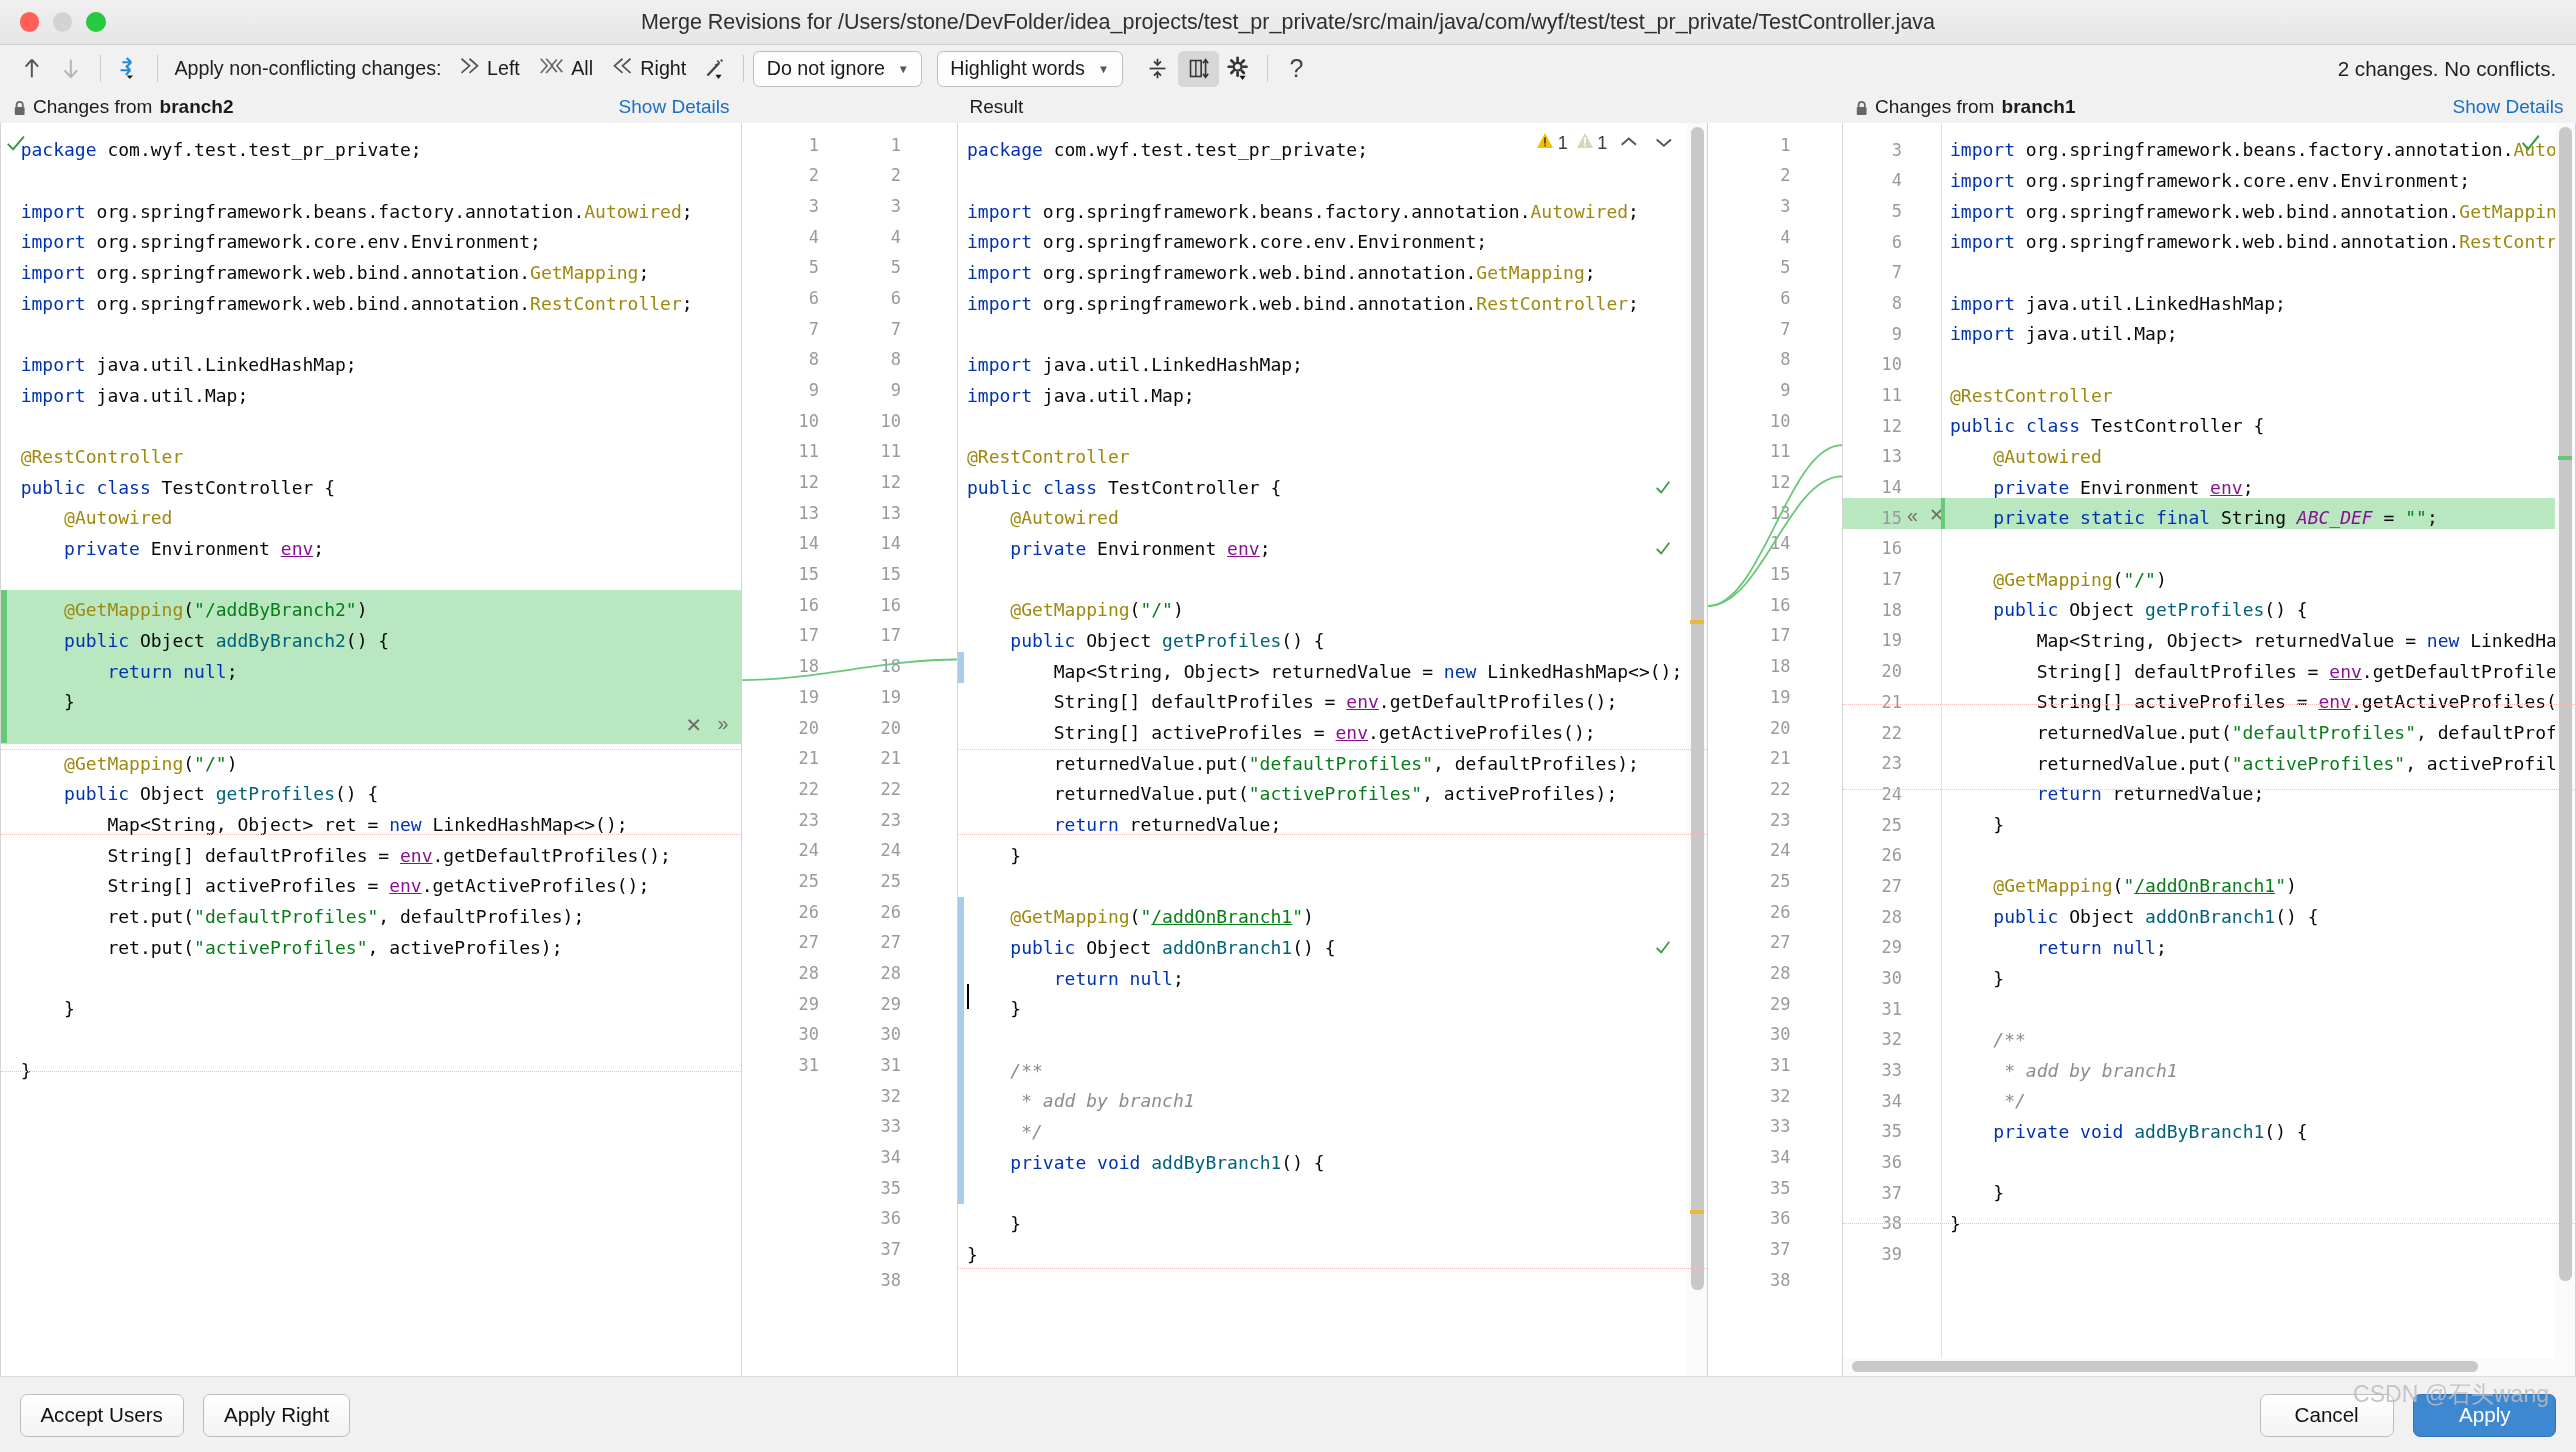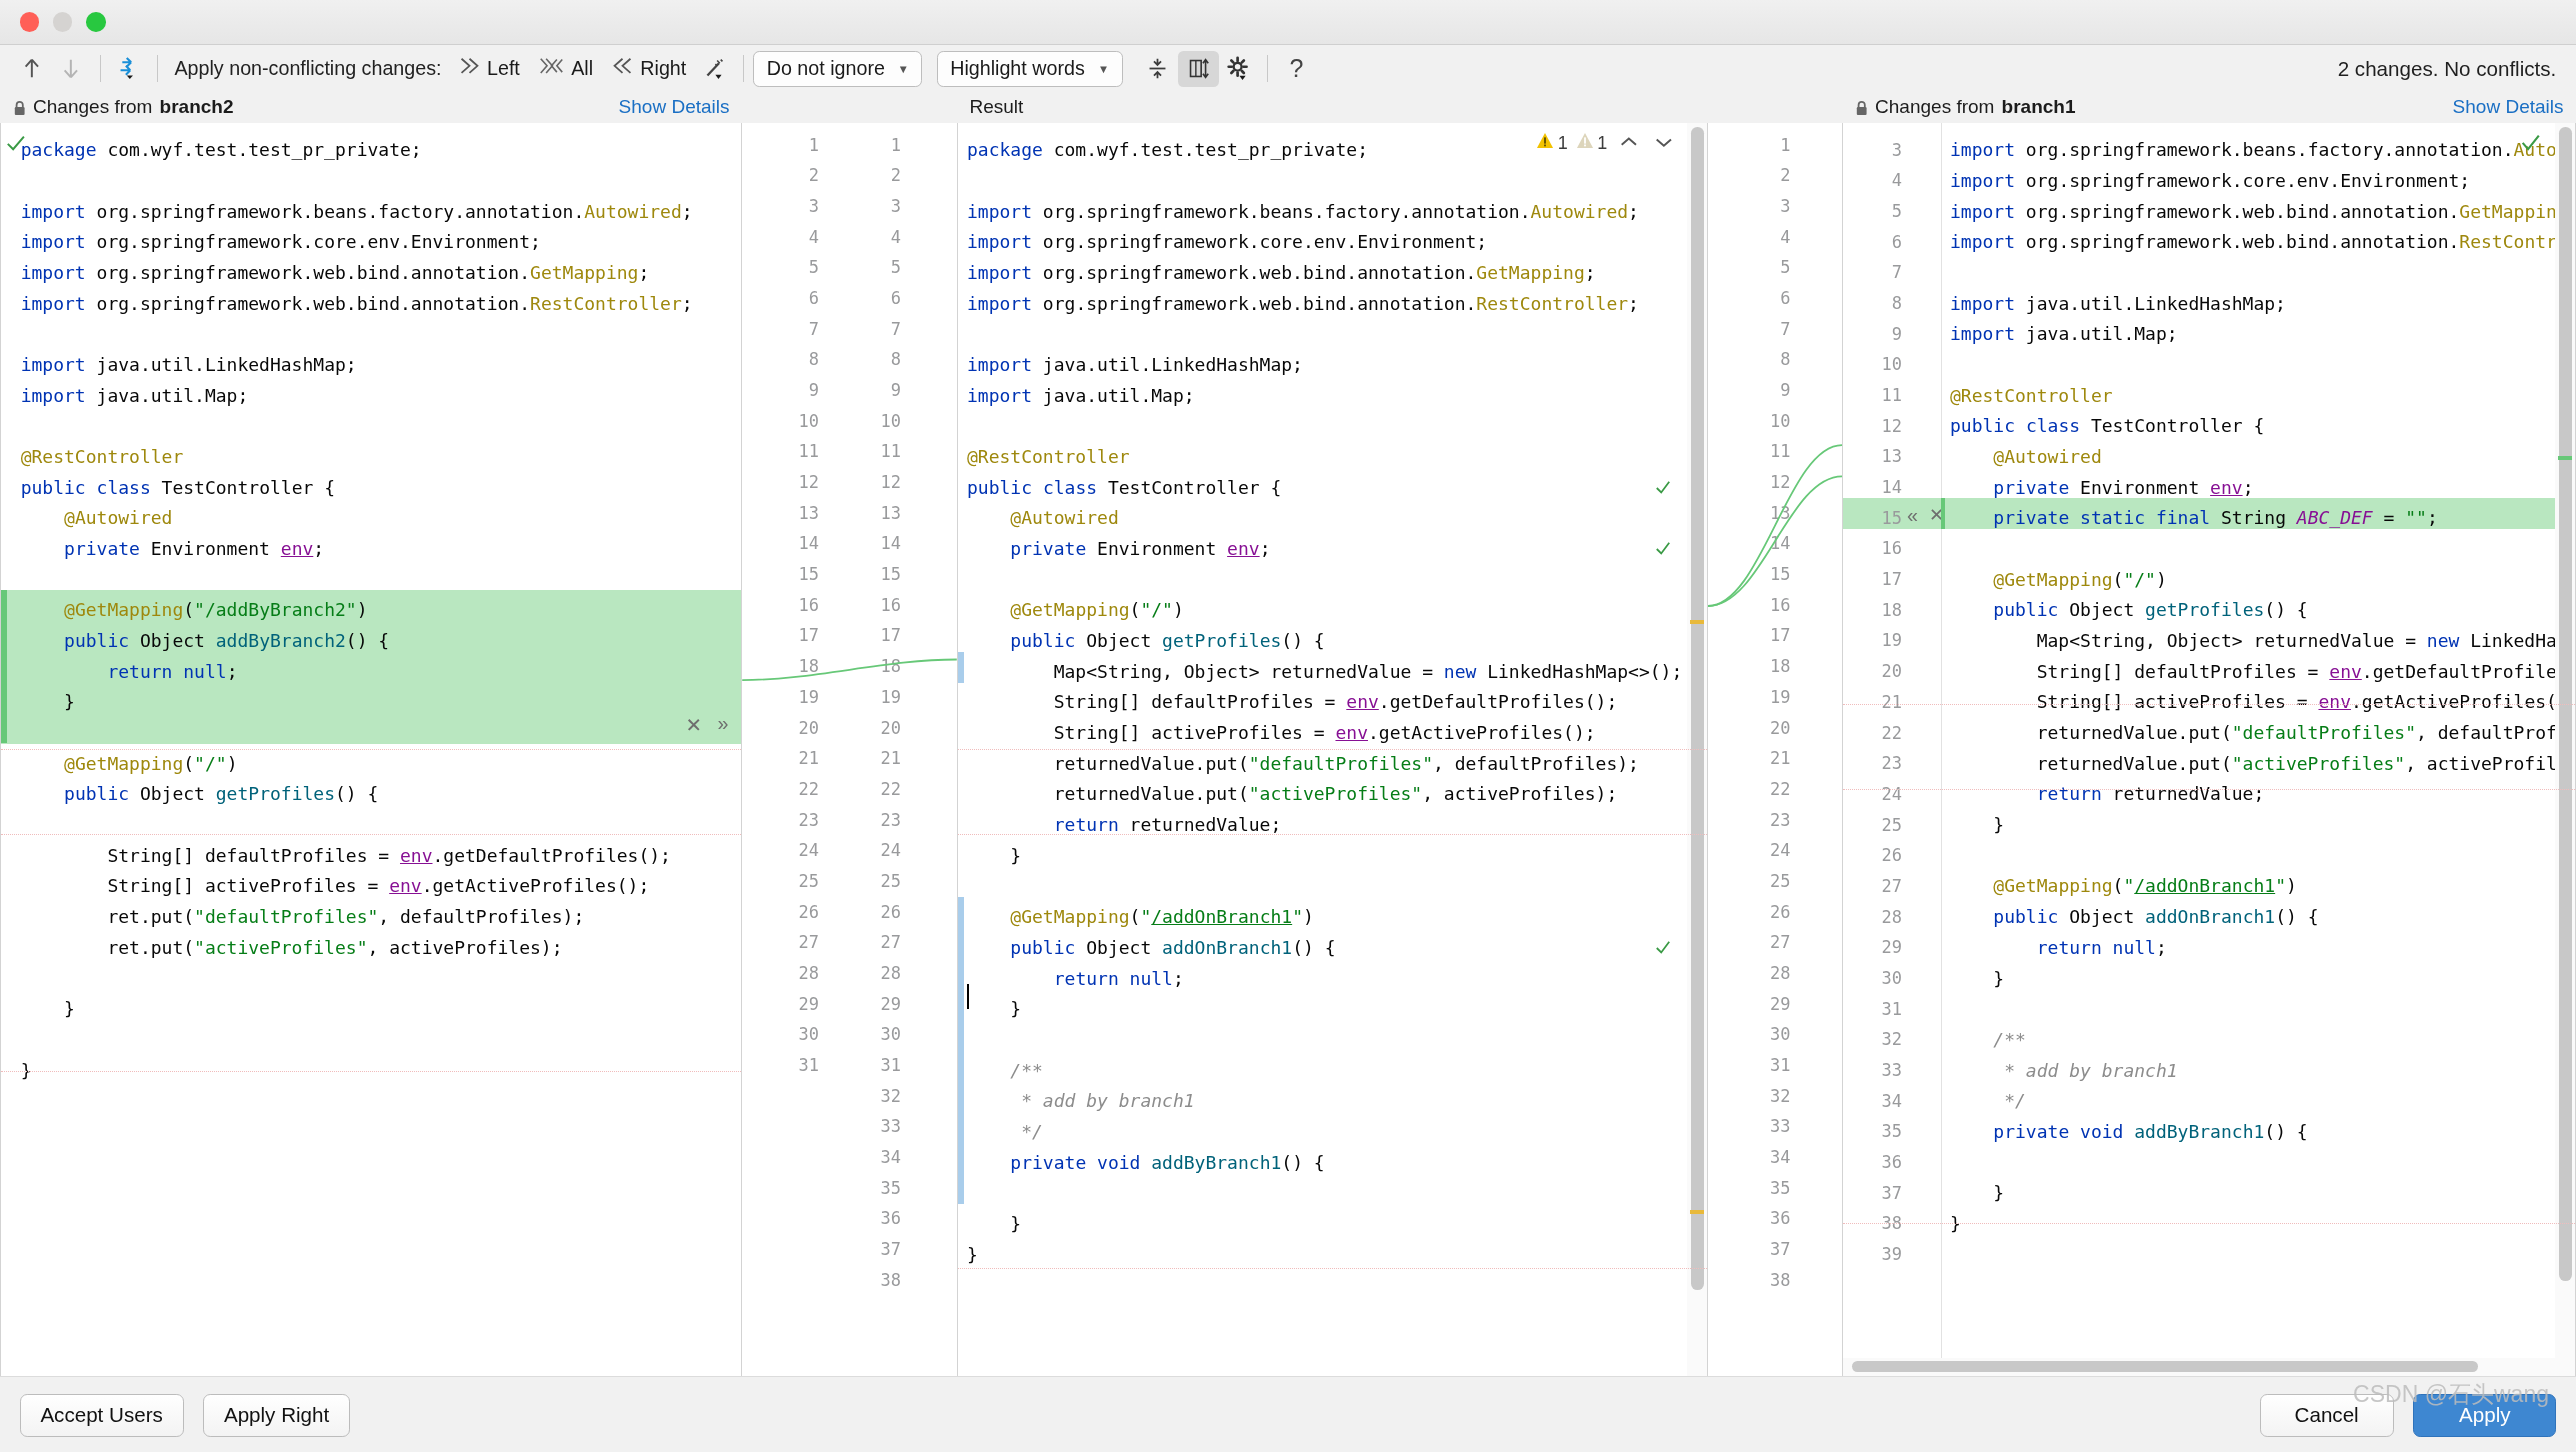--- a/index.html
+++ b/index.html
@@ -198,20 +198,21 @@
 </style>
 </head>
 <body>
 
 <div id="titlebar">
   <div id="traffic">
     <div class="tl red"></div>
     <div class="tl yellow"></div>
     <div class="tl green"></div>
   </div>
+  <div id="title-text">Merge Revisions for /Users/stone/DevFolder/idea_projects/test_pr_private/src/main/java/com/wyf/test/test_pr_private/TestController.java</div>
 </div>
 
 <div id="toolbar">
 
   <div class="tb-icon" title="Previous difference">
     <svg width="19.7" height="23" viewBox="0 0 22 26">
         <path d="M11 3 L11 23 M11 3 L4 11 M11 3 L18 11" stroke="#555" stroke-width="2.2" fill="none"></path>
       </svg>
   </div>
   <div class="tb-icon" title="Next difference">
@@ -355,20 +356,21 @@
           <div class="cline" style="top: 375px;"><span class="txt" style="padding-left: 19.7px;"><span class="pl">    </span><span class="an">@Autowired</span></span></div>
           <div class="cline" style="top: 406px;"><span class="txt" style="padding-left: 19.7px;"><span class="pl">    </span><span class="kw">private</span><span class="pl"> Environment </span><span class="fld">env</span><span class="pl">;</span></span></div>
           <div class="cline" style="top: 437px;"><span class="txt" style="padding-left: 19.7px;"></span></div>
           <div class="cline hl-green" style="top: 467px;"><span class="txt" style="padding-left: 19.7px;"><span class="pl">    </span><span class="an">@GetMapping</span><span class="pl">(</span><span class="str">"/addByBranch2"</span><span class="pl">)</span></span></div>
           <div class="cline hl-green" style="top: 498px;"><span class="txt" style="padding-left: 19.7px;"><span class="pl">    </span><span class="kw">public</span><span class="pl"> Object </span><span class="fn">addByBranch2</span><span class="pl">() {</span></span></div>
           <div class="cline hl-green" style="top: 529px;"><span class="txt" style="padding-left: 19.7px;"><span class="pl">        </span><span class="kw">return</span><span class="pl"> </span><span class="kw">null</span><span class="pl">;</span></span></div>
           <div class="cline hl-green" style="top: 559px;"><span class="txt" style="padding-left: 19.7px;"><span class="pl">    }</span></span></div>
           <div class="cline hl-green" style="top: 590px;"><span class="txt" style="padding-left: 19.7px;"></span></div>
           <div class="cline" style="top: 621px;"><span class="txt" style="padding-left: 19.7px;"><span class="pl">    </span><span class="an">@GetMapping</span><span class="pl">(</span><span class="str">"/"</span><span class="pl">)</span></span></div>
           <div class="cline" style="top: 651px;"><span class="txt" style="padding-left: 19.7px;"><span class="pl">    </span><span class="kw">public</span><span class="pl"> Object </span><span class="fn">getProfiles</span><span class="pl">() {</span></span></div>
+          <div class="cline" style="top: 682px;"><span class="txt" style="padding-left: 19.7px;"><span class="pl">        Map&lt;String, Object&gt; ret = </span><span class="kw">new</span><span class="pl"> LinkedHashMap&lt;&gt;();</span></span></div>
           <div class="cline" style="top: 713px;"><span class="txt" style="padding-left: 19.7px;"><span class="pl">        String[] defaultProfiles = </span><span class="fld">env</span><span class="pl">.getDefaultProfiles();</span></span></div>
           <div class="cline" style="top: 743px;"><span class="txt" style="padding-left: 19.7px;"><span class="pl">        String[] activeProfiles = </span><span class="fld">env</span><span class="pl">.getActiveProfiles();</span></span></div>
           <div class="cline" style="top: 774px;"><span class="txt" style="padding-left: 19.7px;"><span class="pl">        ret.put(</span><span class="str">"defaultProfiles"</span><span class="pl">, defaultProfiles);</span></span></div>
           <div class="cline" style="top: 805px;"><span class="txt" style="padding-left: 19.7px;"><span class="pl">        ret.put(</span><span class="str">"activeProfiles"</span><span class="pl">, activeProfiles);</span></span></div>
           <div class="cline" style="top: 866px;"><span class="txt" style="padding-left: 19.7px;"><span class="pl">    }</span></span></div>
           <div class="cline" style="top: 897px;"><span class="txt" style="padding-left: 19.7px;"></span></div>
           <div class="cline" style="top: 928px;"><span class="txt" style="padding-left: 19.7px;"><span class="pl">}</span></span></div>
           <div class="chgbar green" style="top: 467px; height: 153px;"></div>
           <div style="position: absolute; left: 5.4px; top: 9px;"><svg width="19.7" height="19.7" viewBox="0 0 22 22">
               <path d="M2 11 L8 17 L20 3" stroke="#3a9a45" stroke-width="2.2" fill="none"></path>

